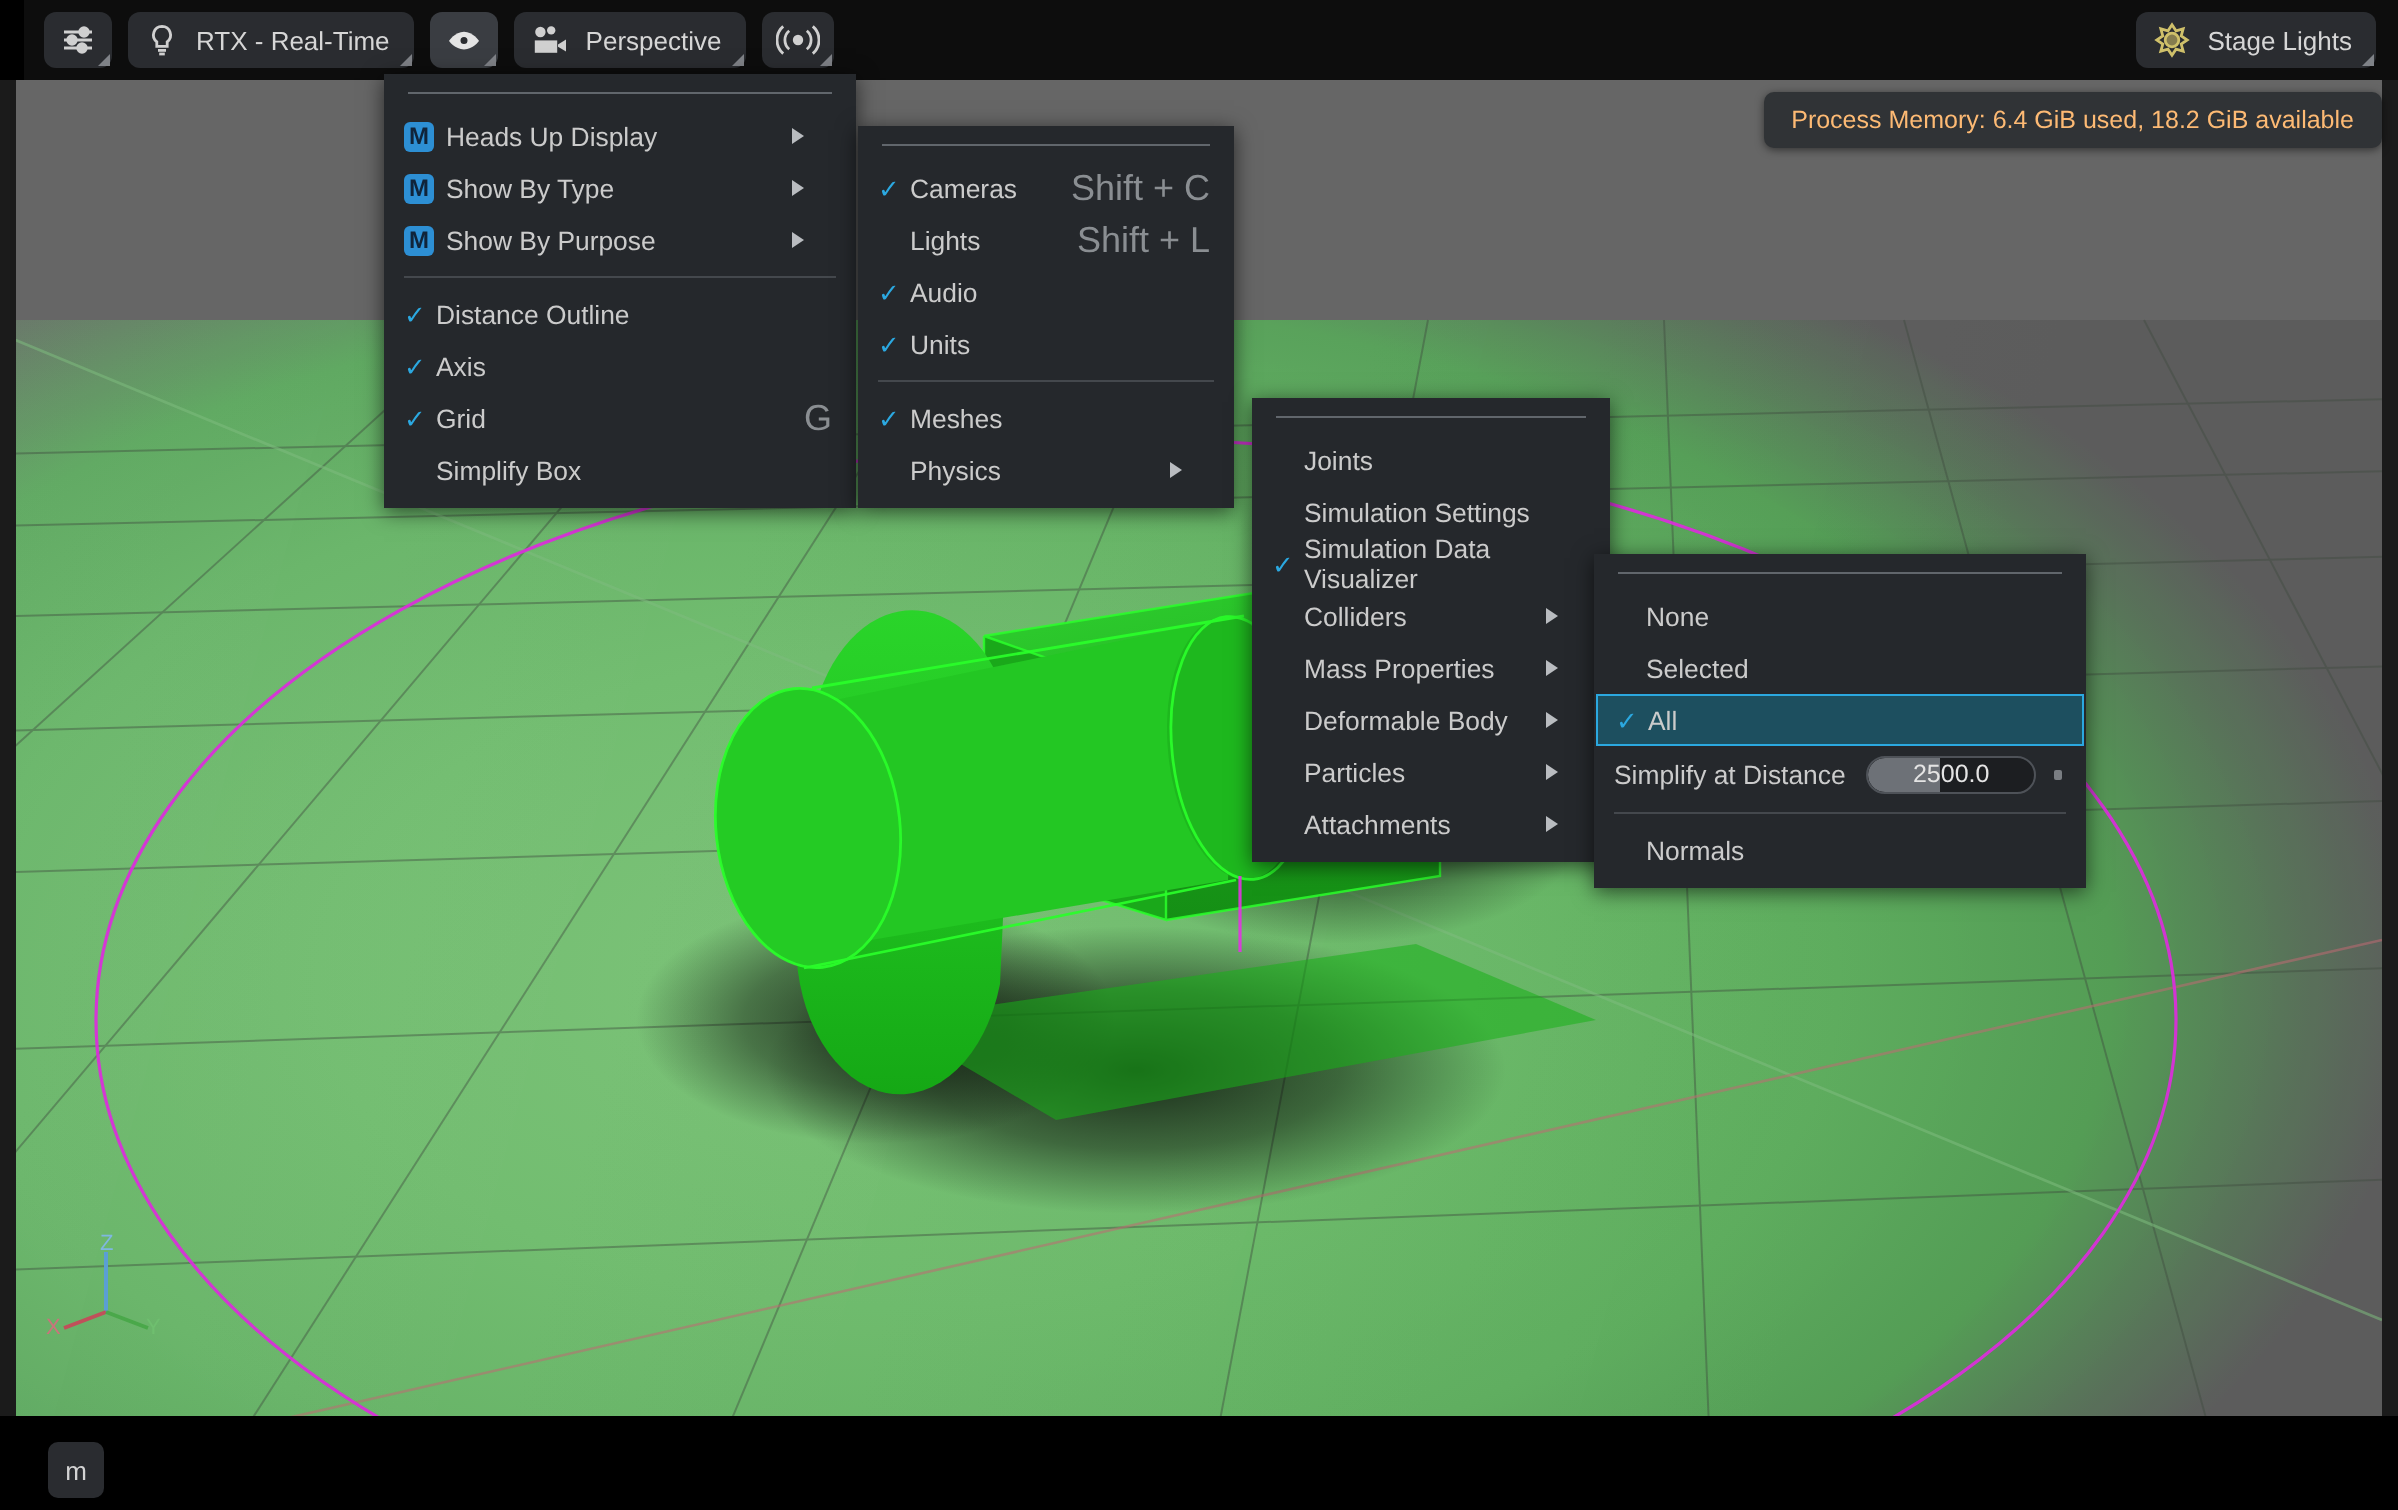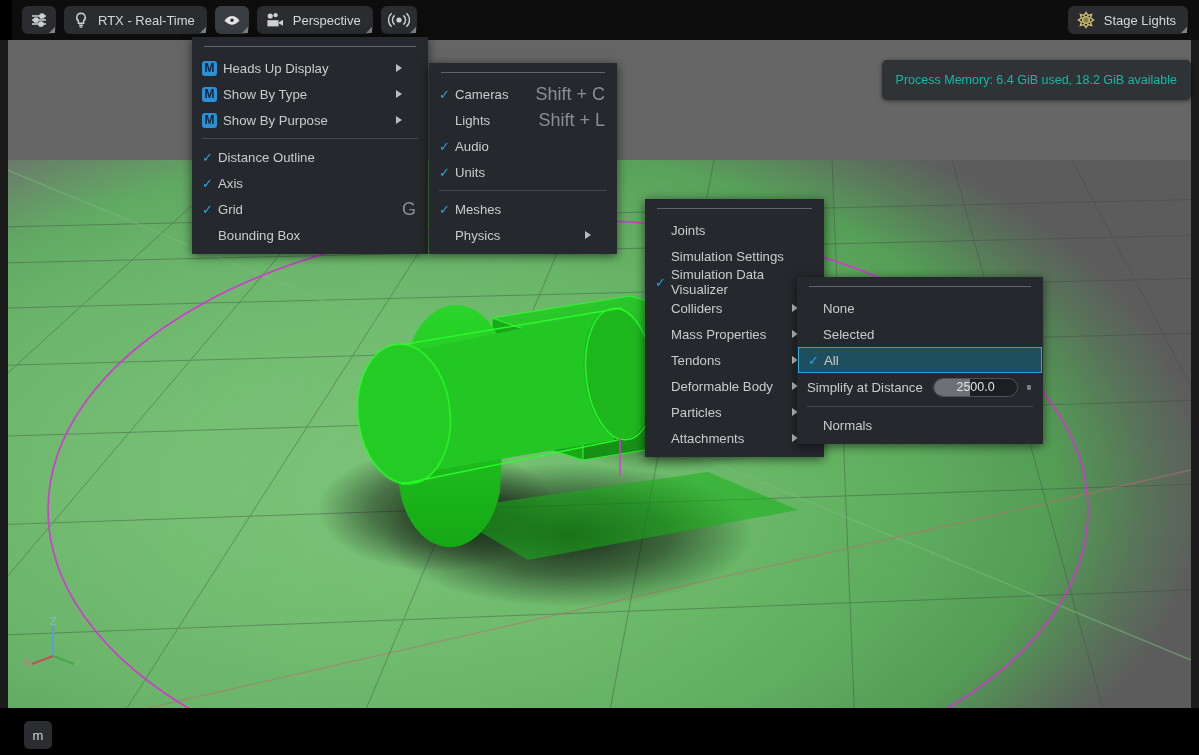--- a/index.html
+++ b/index.html
@@ -60,25 +60,25 @@
   .tb-btn::after {
     content: ""; position: absolute; right: 1px; bottom: 1px;
     width: 0; height: 0;
     border-left: 6px solid transparent; border-bottom: 6px solid #7f8287;
   }
   .tb-btn svg { display: block; }
   .tb-label { line-height: 1; }
 
   
   #mem-tip {
-    position: absolute; right: 8px; top: 60px;
-    height: 40px; padding: 0 14px;
+    position: absolute; right: 8px; top: 46px;
+    height: 28px; padding: 0 14px;
     background: #303336; border-radius: 5px;
     display: flex; align-items: center;
-    color: #14b8a6; font-size: 12.5px;
+    color: #fdba74; font-size: 12.5px;
     box-shadow: 0 1px 4px rgba(0,0,0,.5);
   }
 
   
   .menu {
     position: absolute;
     background: #25282c;
     box-shadow: 0 2px 10px rgba(0,0,0,.6);
     padding: 0 0 6px 0;
     font-size: 13.2px;
@@ -408,21 +408,21 @@
       <span class="chk">✓</span>
       <span class="mtxt">Axis</span>
     </div>
     <div class="mi">
       <span class="chk">✓</span>
       <span class="mtxt">Grid</span>
       <span class="accel">G</span>
     </div>
     <div class="mi">
       <span class="chk"></span>
-      <span class="mtxt">Bounding Box</span>
+      <span class="mtxt">Simplify Box</span>
     </div>
   </div>
 
   <div class="menu" style="left:429px; top:63px; width:188px;">
     <div class="tearoff">
         <i></i>
       </div>
 
     <div class="mi">
       <span class="chk">✓</span>
@@ -449,21 +449,21 @@
       <span class="chk">✓</span>
       <span class="mtxt">Meshes</span>
     </div>
     <div class="mi">
       <span class="chk"></span>
       <span class="mtxt">Physics</span>
       <span class="arrow"></span>
     </div>
   </div>
 
-  <div class="menu" style="left:645px; top:199px; width:179px;">
+  <div class="menu" style="left:626px; top:199px; width:179px;">
     <div class="tearoff">
         <i></i>
       </div>
 
     <div class="mi">
       <span class="chk"></span>
       <span class="mtxt">Joints</span>
     </div>
     <div class="mi">
       <span class="chk"></span>
@@ -474,25 +474,20 @@
       <span class="mtxt">Simulation Data Visualizer</span>
     </div>
     <div class="mi">
       <span class="chk"></span>
       <span class="mtxt">Colliders</span>
       <span class="arrow"></span>
     </div>
     <div class="mi">
       <span class="chk"></span>
       <span class="mtxt">Mass Properties</span>
-      <span class="arrow"></span>
-    </div>
-    <div class="mi">
-      <span class="chk"></span>
-      <span class="mtxt">Tendons</span>
       <span class="arrow"></span>
     </div>
     <div class="mi">
       <span class="chk"></span>
       <span class="mtxt">Deformable Body</span>
       <span class="arrow"></span>
     </div>
     <div class="mi">
       <span class="chk"></span>
       <span class="mtxt">Particles</span>

